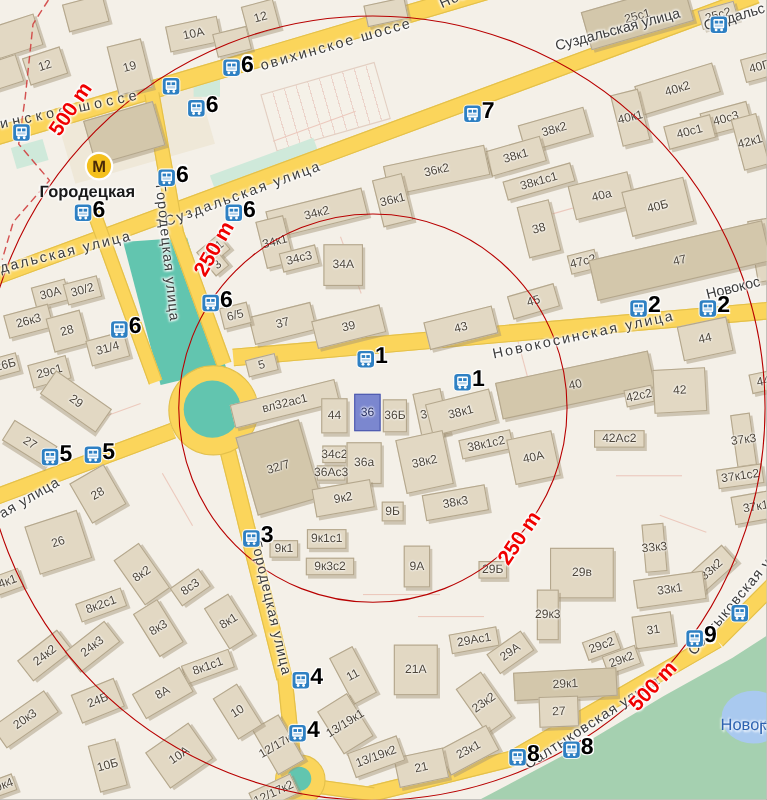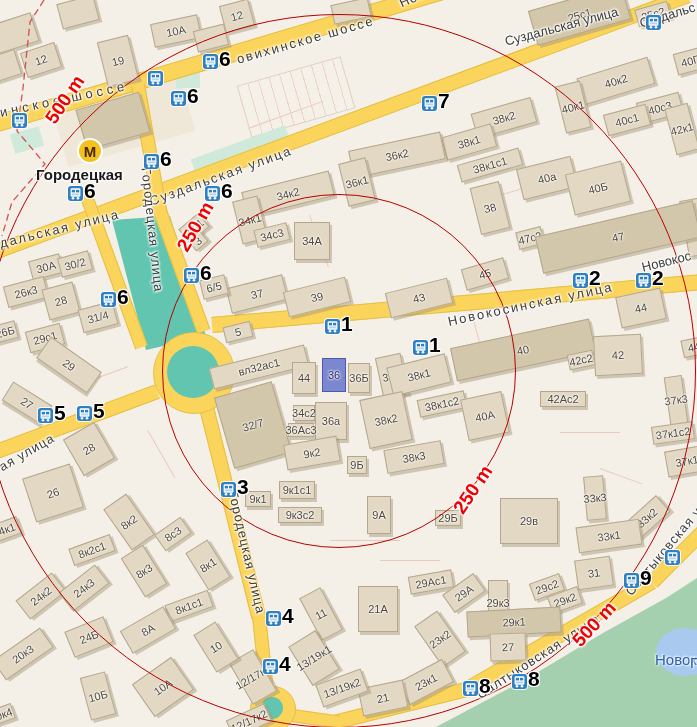--- a/index.html
+++ b/index.html
@@ -303,21 +303,21 @@
     </div>
     <div class="bld" style="left: 625px; top: 507px; width: 42px; height: 20px; background: rgb(226, 216, 195); border: 1px solid rgb(180, 167, 141); box-shadow: rgba(160, 145, 115, 0.45) 2px 3px 0px; transform: rotate(-42deg);">
       <span style="color: rgb(78, 70, 58);">33к2</span>
     </div>
     <div class="bld" style="left: 577px; top: 523px; width: 62px; height: 24px; background: rgb(226, 216, 195); border: 1px solid rgb(180, 167, 141); box-shadow: rgba(160, 145, 115, 0.45) 2px 3px 0px; transform: rotate(-8deg);">
       <span style="color: rgb(78, 70, 58);">33к1</span>
     </div>
     <div class="bld" style="left: 576px; top: 558px; width: 34px; height: 28px; background: rgb(226, 216, 195); border: 1px solid rgb(180, 167, 141); box-shadow: rgba(160, 145, 115, 0.45) 2px 3px 0px; transform: rotate(-8deg);">
       <span style="color: rgb(78, 70, 58);">31</span>
     </div>
-    <div class="bld" style="left: 488px; top: 580px; width: 18px; height: 44px; background: rgb(226, 216, 195); border: 1px solid rgb(180, 167, 141); box-shadow: rgba(160, 145, 115, 0.45) 2px 3px 0px; transform: rotate(0deg);">
+    <div class="bld" style="left: 488px; top: 536px; width: 18px; height: 44px; background: rgb(226, 216, 195); border: 1px solid rgb(180, 167, 141); box-shadow: rgba(160, 145, 115, 0.45) 2px 3px 0px; transform: rotate(0deg);">
       <span style="color: rgb(78, 70, 58);">29к3</span>
     </div>
     <div class="bld" style="left: 531px; top: 578px; width: 30px; height: 16px; background: rgb(226, 216, 195); border: 1px solid rgb(180, 167, 141); box-shadow: rgba(160, 145, 115, 0.45) 2px 3px 0px; transform: rotate(-20deg);">
       <span style="color: rgb(78, 70, 58);">29с2</span>
     </div>
     <div class="bld" style="left: 549px; top: 591px; width: 30px; height: 16px; background: rgb(226, 216, 195); border: 1px solid rgb(180, 167, 141); box-shadow: rgba(160, 145, 115, 0.45) 2px 3px 0px; transform: rotate(-20deg);">
       <span style="color: rgb(78, 70, 58);">29к2</span>
     </div>
     <div class="bld" style="left: 467px; top: 609px; width: 92px; height: 24px; background: rgb(211, 199, 171); border: 1px solid rgb(180, 167, 141); box-shadow: rgba(160, 145, 115, 0.45) 2px 3px 0px; transform: rotate(-3deg);">
       <span style="color: rgb(78, 70, 58);">29к1</span>

